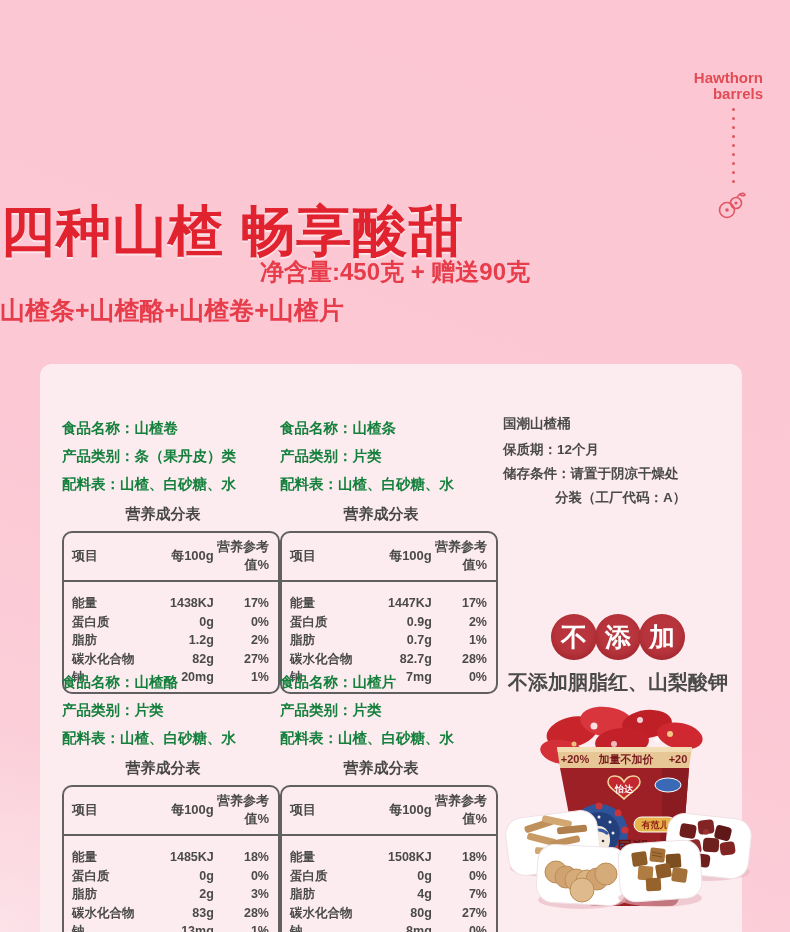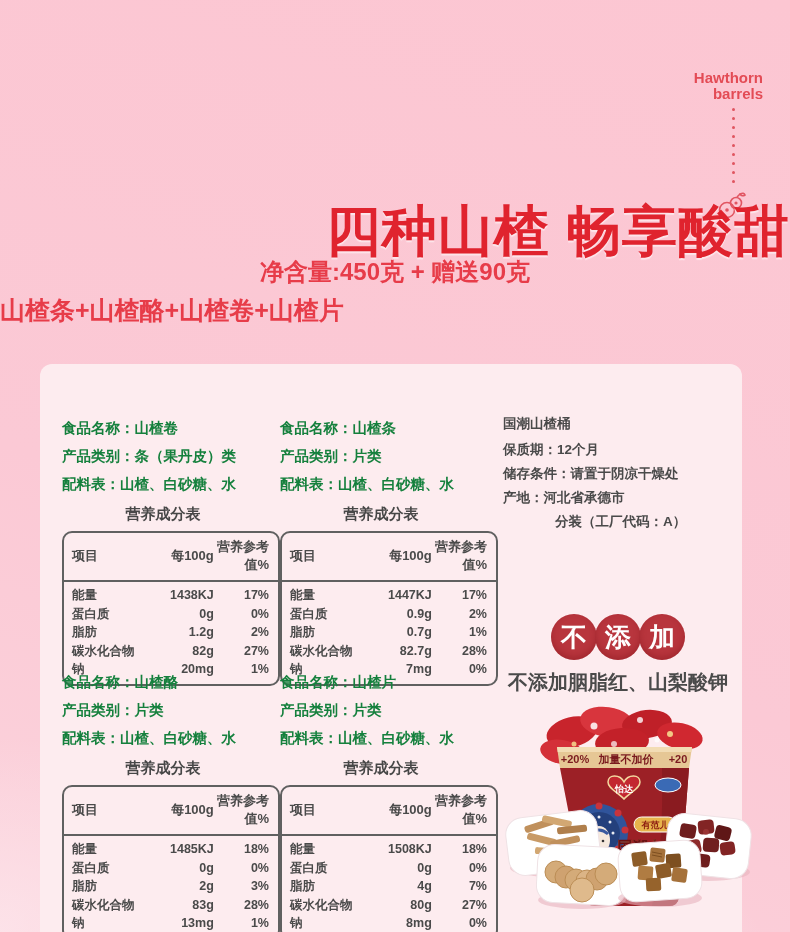--- a/index.html
+++ b/index.html
@@ -11,21 +11,21 @@
       radial-gradient(40% 30% at 0% 100%, rgba(253,230,236,.8) 0%, rgba(253,230,236,0) 70%),
       linear-gradient(200deg, #fcc6d2 0%, #fbc9d5 60%, #fbd3dc 100%);
   }
   
   .corner-text { position: absolute; top: 70px; right: 27px; text-align: right;
     color: #e34b55; font-size: 15px; font-weight: 600; line-height: 16px; }
   .dots { position: absolute; top: 108px; right: 55px; display: flex; flex-direction: column; gap: 6px; }
   .dots span { width: 3px; height: 3px; border-radius: 50%; background: #e05560; }
   .stamp { position: absolute; top: 191px; right: 44px; }
   
-  .title { position: absolute; top: 158px; left: 0; width: 100%; text-align: right;
+  .title { position: absolute; top: 158px; left: 0; width: 100%; text-align: left;
     font-size: 55px; font-weight: 900; color: #e0232e; letter-spacing: 1px;
     text-shadow: 0 2px 1px rgba(255,255,255,.55); white-space: pre; }
   .net { position: absolute; top: 256px; left: 0; width: 100%; text-align: center;
     font-size: 24px; font-weight: 700; color: #e73c49; }
   .varieties { position: absolute; top: 294px; left: 0; width: 100%; text-align: left;
     font-size: 25px; font-weight: 700; color: #e73c49; }
   
   .card { position: absolute; left: 40px; top: 364px; width: 702px; height: 568px;
     background: #fdecef; border-radius: 12px 12px 0 0; }
   .block { position: absolute; width: 222px; }
@@ -33,21 +33,21 @@
   .b2 { left: 240px; top: 50px; }
   .b3 { left: 22px; top: 304px; }
   .b4 { left: 240px; top: 304px; }
   .pline { font-size: 14.5px; font-weight: 600; color: #15803d; line-height: 28px; white-space: nowrap; }
   .nutri-title { width: 202px; margin-top: 7px; text-align: center;
     font-size: 15px; font-weight: 700; color: #474747; }
   table.nutrition { width: 218px; margin-top: 7px; border: 2px solid #606060; border-radius: 10px;
     border-collapse: separate; border-spacing: 0; color: #4a4a4a; }
   table.nutrition th { font-size: 13px; font-weight: 700; padding: 5px 0 6px 0; border-bottom: 2px solid #606060; }
   table.nutrition td { font-size: 12.5px; font-weight: 600; padding: 1px 0; line-height: 16.5px; }
-  tbody tr:first-child td { padding-top: 5px; margin-left: 22px; }
+  tbody tr:first-child td { padding-top: 13px; margin-left: 22px; }
   tbody tr:last-child td { padding-bottom: 6px; }
   .c1 { text-align: left; padding-left: 8px !important; width: 41%; }
   .c2 { text-align: right; width: 29%; }
   .c3 { text-align: right; padding-right: 9px !important; width: 30%; }
   
   .info-col { position: absolute; left: 463px; top: 52px; width: 230px;
     font-size: 13.5px; font-weight: 600; color: #4a4a4a; }
   .info-col .iline { margin-bottom: 8.5px; line-height: 15.5px; white-space: nowrap; }
   .info-col .indent { padding-left: 52px; }
   
@@ -269,21 +269,20 @@
               <td class="c3">0%</td>
             </tr>
         </tbody>
       </table>
     </section>
 
     <div class="info-col">
       <div class="iline" style="margin-bottom:10px;">国潮山楂桶</div>
       <div class="iline">保质期：12个月</div>
       <div class="iline">储存条件：请置于阴凉干燥处</div>
-      <div class="iline">产地：河北省承德市</div>
       <div class="iline indent">分装（工厂代码：A）</div>
     </div>
 
     <div class="badge-row">
       <div class="badge-circle">不</div>
       <div class="badge-circle">添</div>
       <div class="badge-circle">加</div>
     </div>
     <div class="no-add-note">不添加胭脂红、山梨酸钾</div>
 

